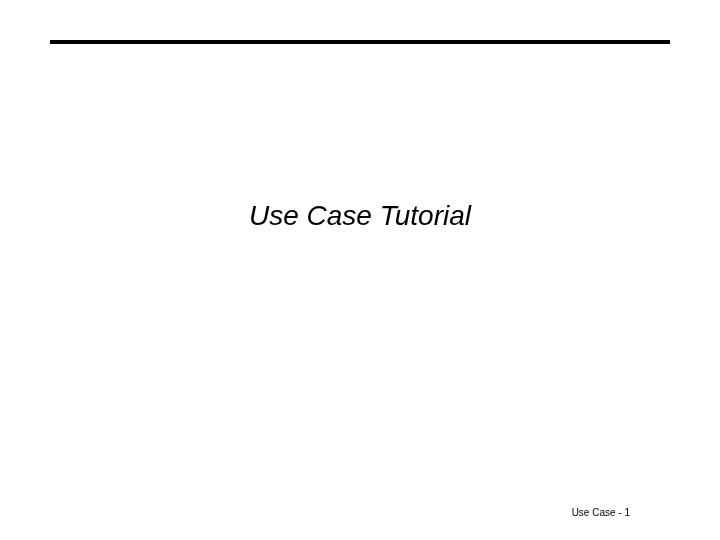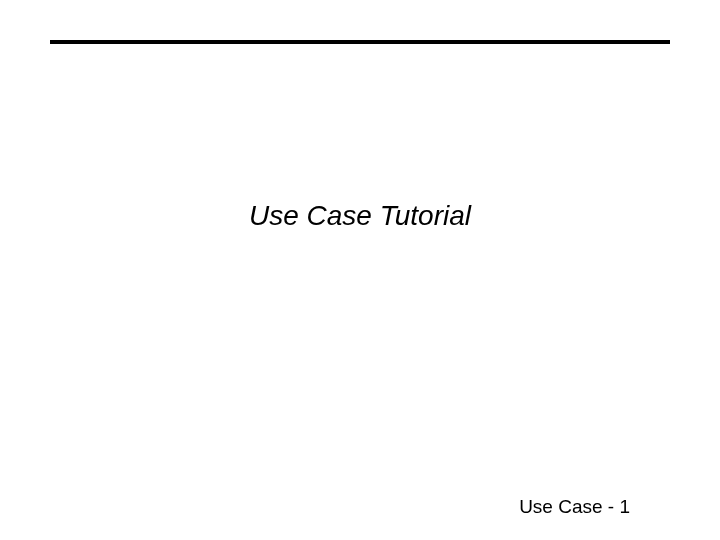--- a/index.html
+++ b/index.html
@@ -29,21 +29,21 @@
       right: 0;
       text-align: center;
       font-size: 28px;
       font-style: italic;
       color: #000000;
     }
     .footer {
       position: absolute;
       bottom: 22px;
       right: 90px;
-      font-size: 19px;
+      font-size: 10px;
       color: #000000;
     }
   </style>
 </head>
 <body>
 
 <div class="top-rule"></div>
 
 <div class="title">Use Case Tutorial</div>
 

